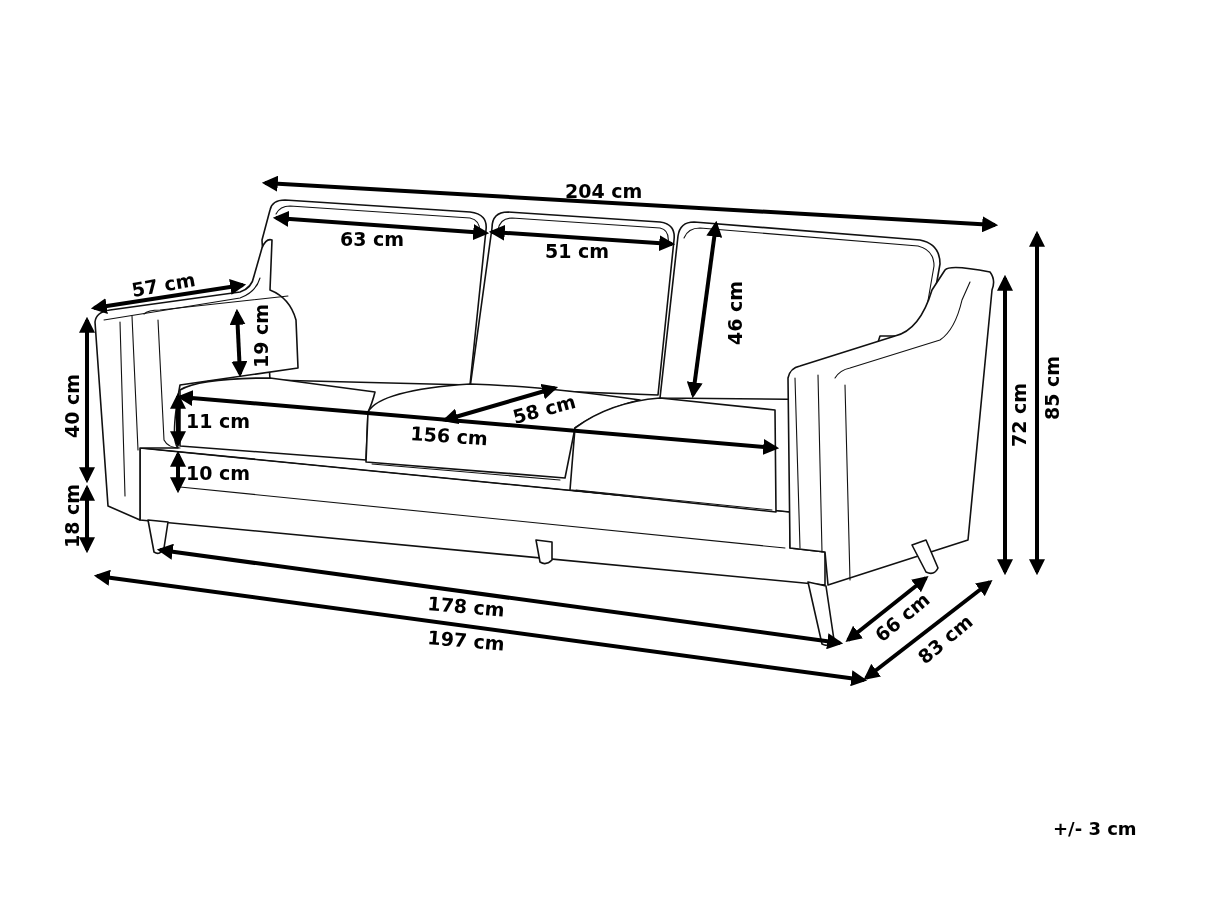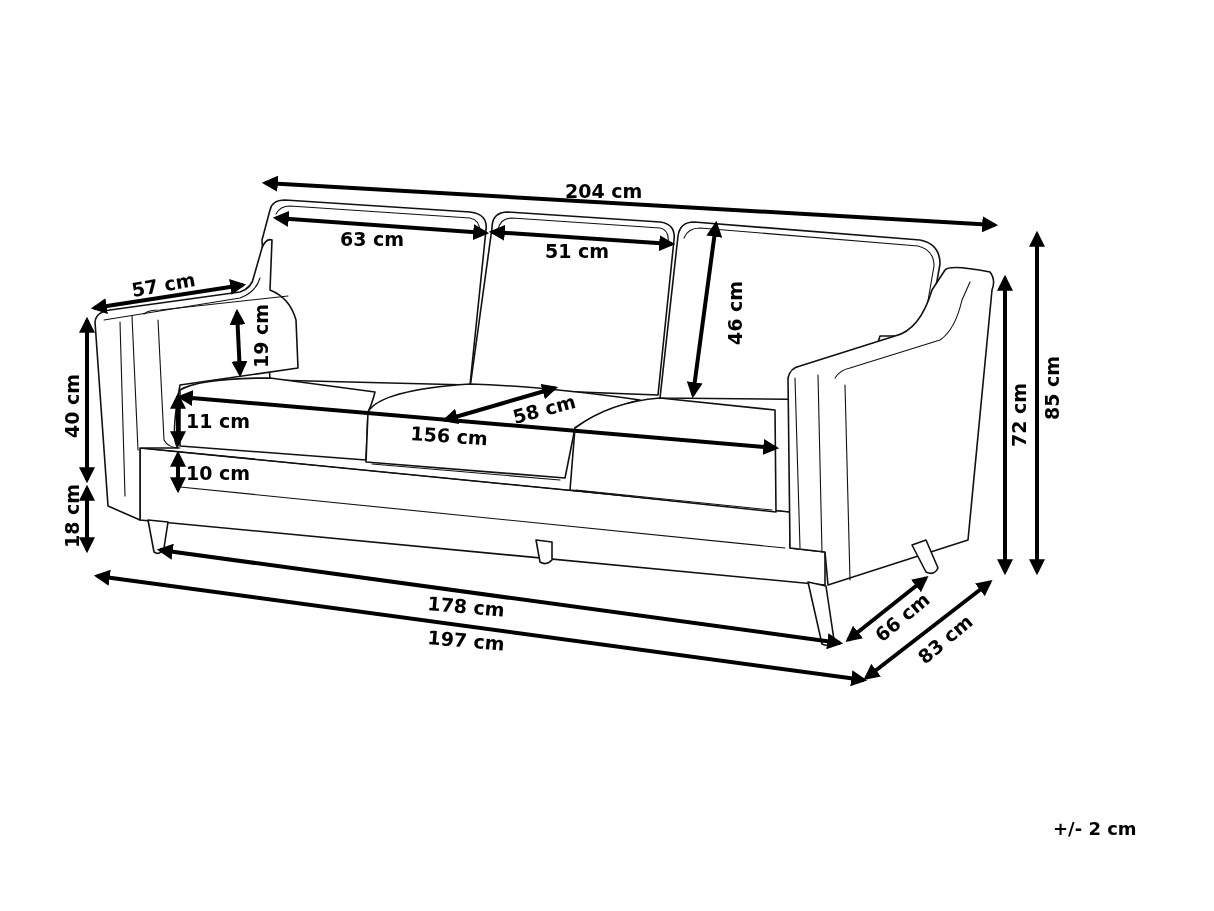--- a/index.html
+++ b/index.html
@@ -157,13 +157,13 @@
     <text class="dim-label" x="0" y="0" transform="translate(427,644) rotate(5)">197 cm</text>
 
     <line class="dim-line" x1="848" y1="640" x2="926" y2="578" marker-start="url(#ah)" marker-end="url(#ah)"></line>
     <text class="dim-label" x="0" y="0" transform="translate(882,643) rotate(-40)">66 cm</text>
 
     <line class="dim-line" x1="866" y1="678" x2="990" y2="582" marker-start="url(#ah)" marker-end="url(#ah)"></line>
     <text class="dim-label" x="0" y="0" transform="translate(925,665) rotate(-40)">83 cm</text>
   </g>
 </svg>
 
-<div class="tolerance">+/- 2 cm</div>
+<div class="tolerance">+/- 3 cm</div>
 
 </body></html>

